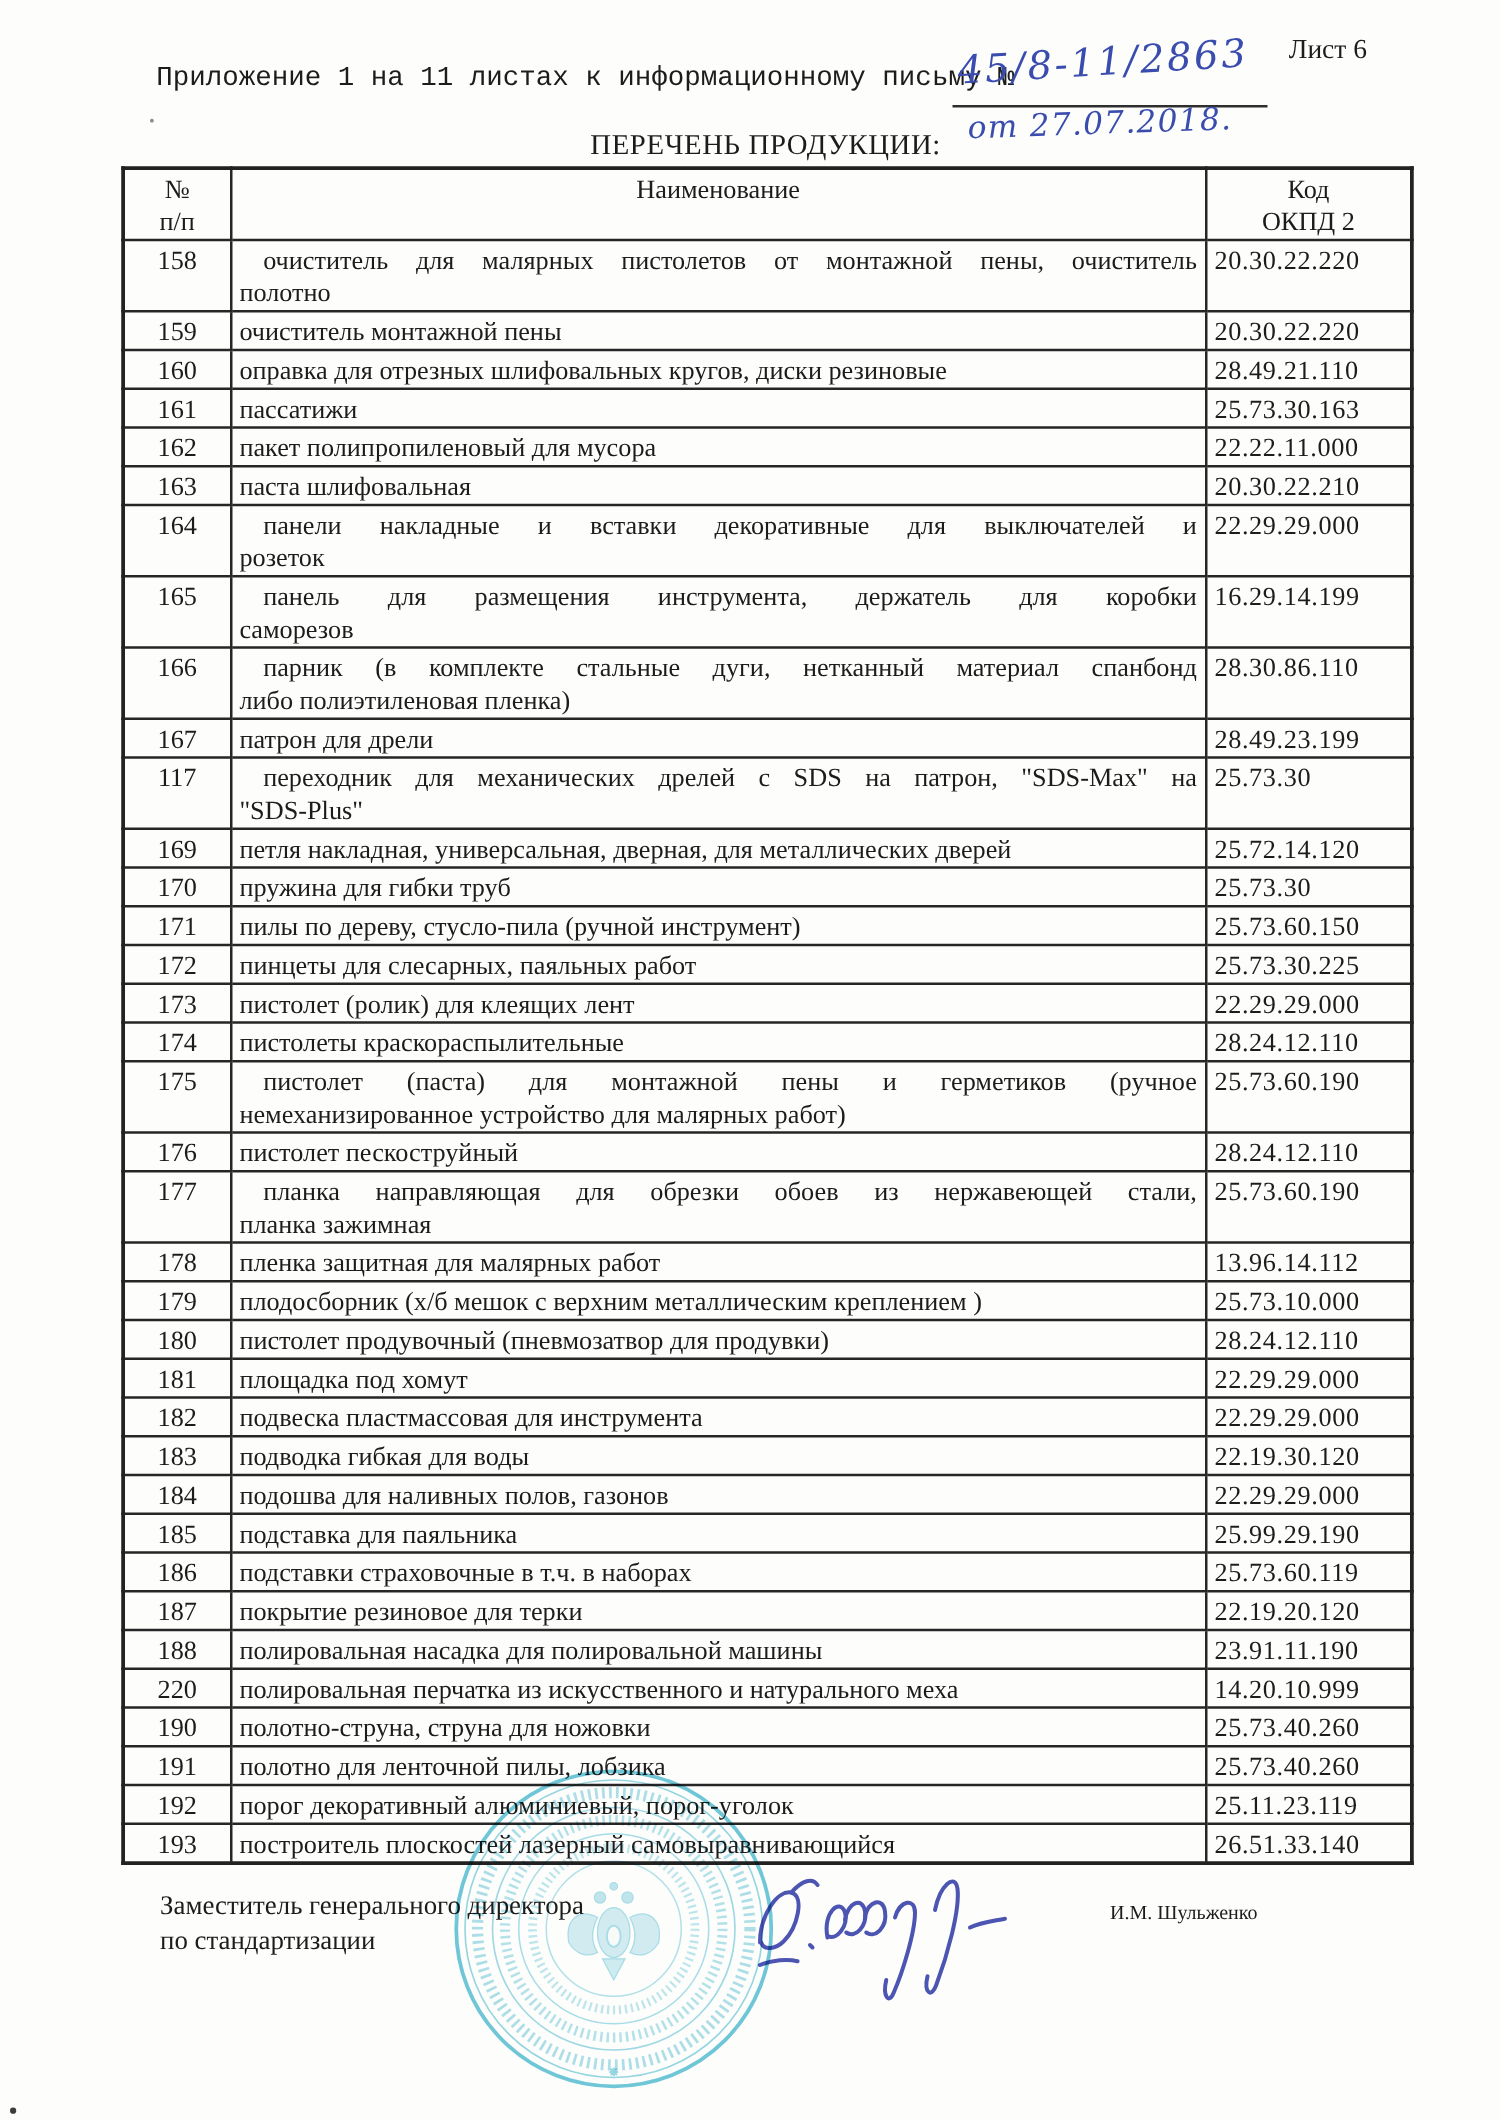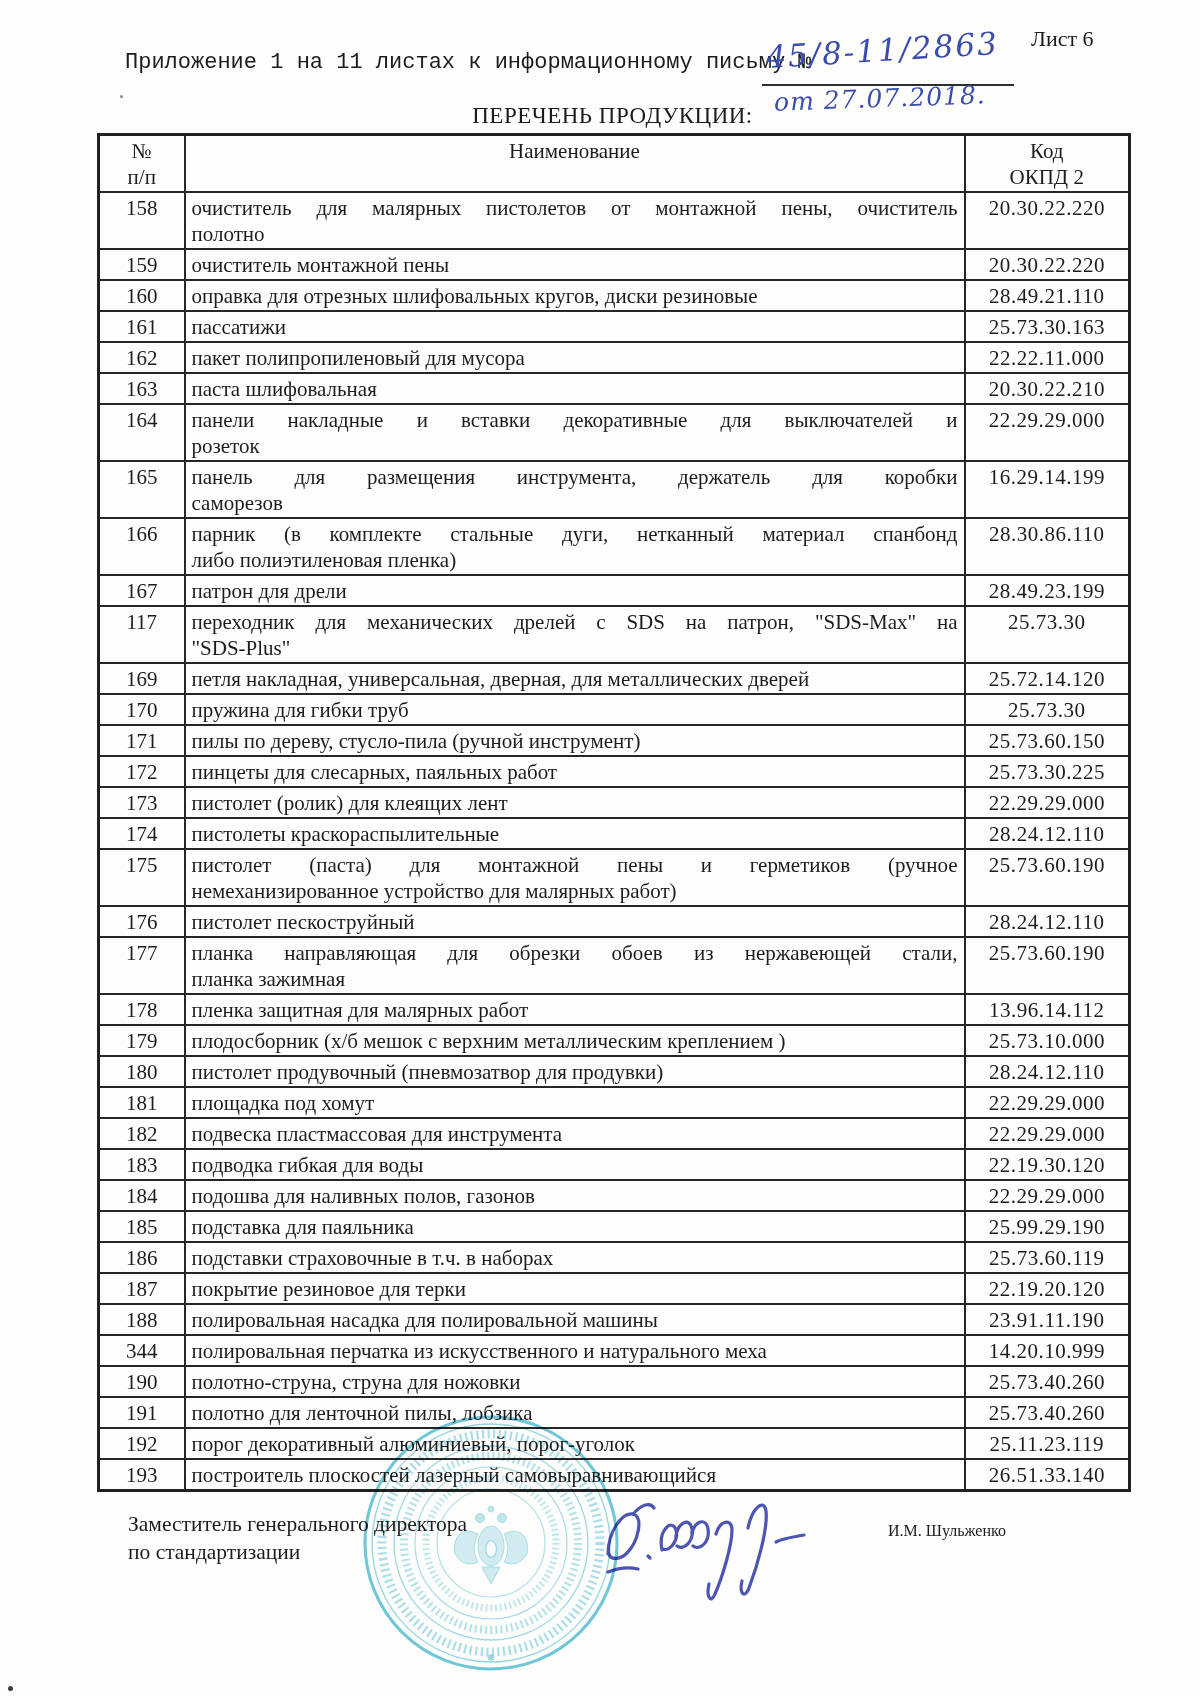--- a/index.html
+++ b/index.html
@@ -32,23 +32,23 @@
     vertical-align:top;
     padding:2px 6px 1px;
   }
   table.list{border:3px solid #222;}
   col.c1{width:86px;}
   col.c2{width:780px;}
   col.c3{width:165px;}
   th{ text-align:center; }
   td.num{text-align:center;}
   td.name{text-align:justify;padding-left:12px;padding-right:10px;}
-  td.name .jline{display:block;text-align:justify;text-align-last:justify;}
+  td.name .jline{display:block;text-align:justify;text-align-last:justify;margin-left:19px;}
   td.name .lline{display:block;text-align:left;}
-  td.code{text-align:center;letter-spacing:.5px;margin-top:11px;}
+  td.code{text-align:left;letter-spacing:.5px;margin-top:11px;}
   .hdr2{display:block;}
 
   .footer-line{font-size:21.5px;}
   .pos1{left:128px;top:1512px;}
   .pos2{left:128px;top:1540px;}
   .signer{left:888px;top:1522px;font-size:16px;}
   .executor{left:132px;top:1596px;font-size:22px;}
 
   .stamp{left:360px;top:1412px;mix-blend-mode:multiply;opacity:.92;}
   .signature{left:596px;top:1484px;mix-blend-mode:multiply;}
@@ -263,21 +263,21 @@
           <td class="num">187</td>
           <td class="name">покрытие резиновое для терки</td>
           <td class="code">22.19.20.120</td>
         </tr>
         <tr>
           <td class="num">188</td>
           <td class="name">полировальная насадка для полировальной машины</td>
           <td class="code">23.91.11.190</td>
         </tr>
         <tr>
-          <td class="num">344</td>
+          <td class="num">220</td>
           <td class="name">полировальная перчатка из искусственного и натурального меха</td>
           <td class="code">14.20.10.999</td>
         </tr>
         <tr>
           <td class="num">190</td>
           <td class="name">полотно-струна, струна для ножовки</td>
           <td class="code">25.73.40.260</td>
         </tr>
         <tr>
           <td class="num">191</td>

